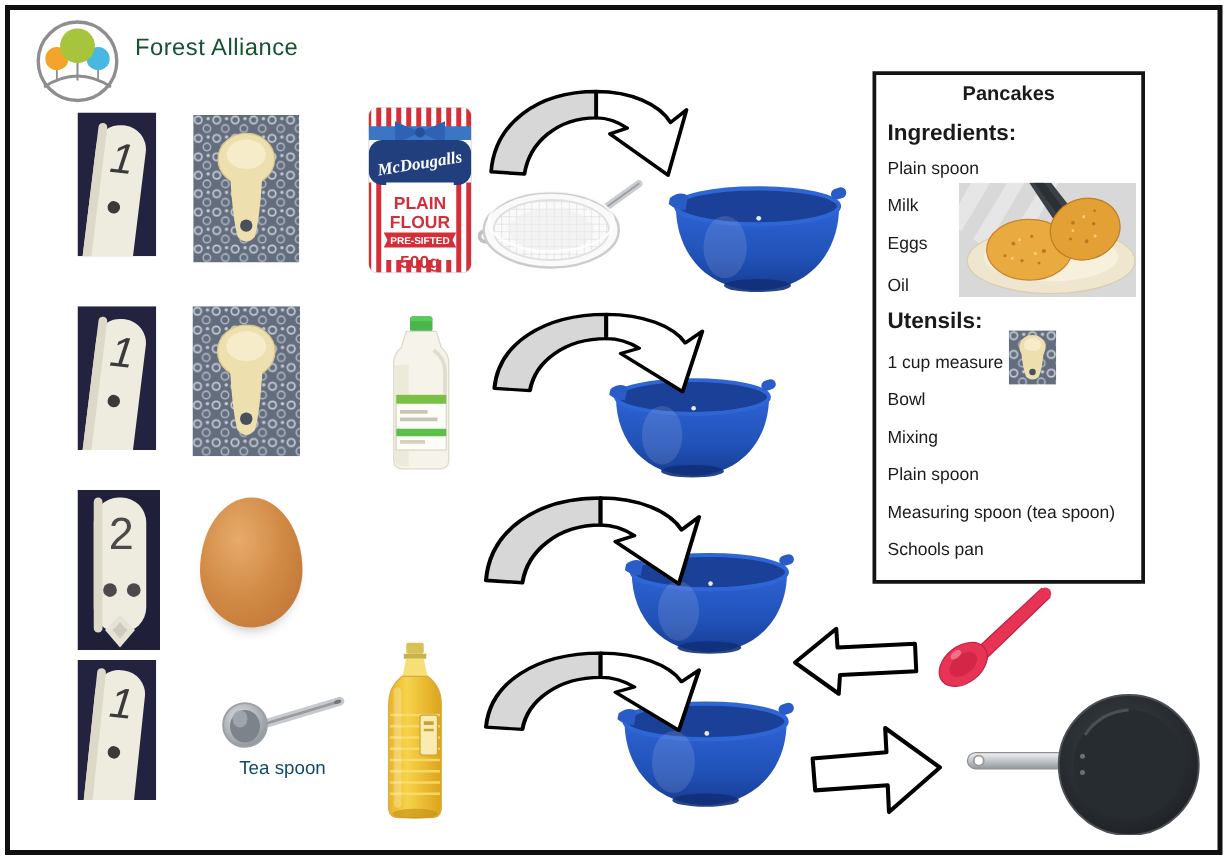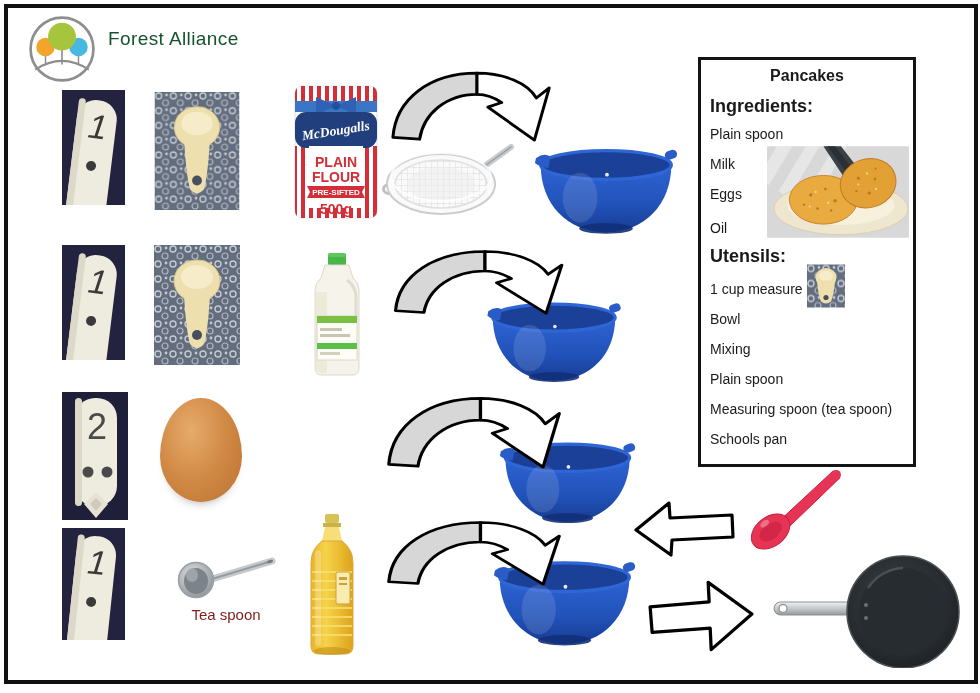--- a/index.html
+++ b/index.html
@@ -22,21 +22,21 @@
     left:698px;top:57px;width:212px;height:404px;
     border:3px solid #141414;background:#fff;
   }
   .panel .title{
     position:absolute;left:0;top:7px;width:100%;text-align:center;
     font-size:16px;font-weight:bold;
   }
   .pline{position:absolute;left:9px;font-size:14px;white-space:nowrap;}
   .pheading{font-weight:bold;font-size:18px;}
   .caption{
-    left:166px;top:606px;width:120px;text-align:center;font-size:15px;color:#7f1d1d;
+    left:166px;top:606px;width:120px;text-align:center;font-size:15px;color:#0c4a6e;
   }
 </style>
 </head>
 <body>
 
 <svg width="0" height="0" style="position:absolute" aria-hidden="true">
   <defs>
     <pattern id="redstripes" width="8" height="8" patternUnits="userSpaceOnUse">
       <rect width="8" height="8" fill="#ffffff"></rect>
       <rect width="4" height="8" fill="#d42f38"></rect>

